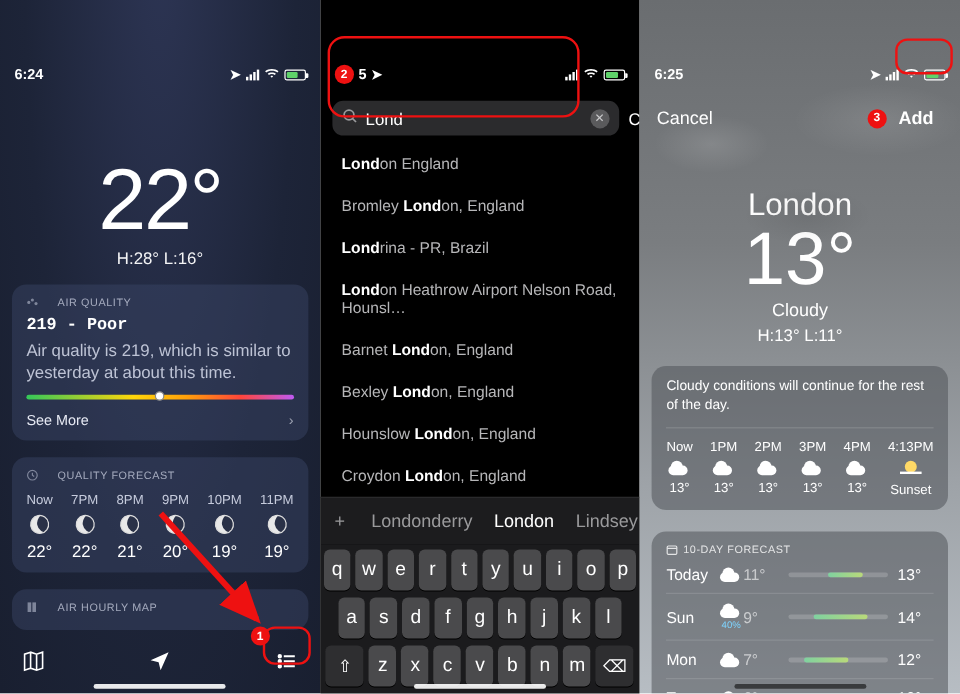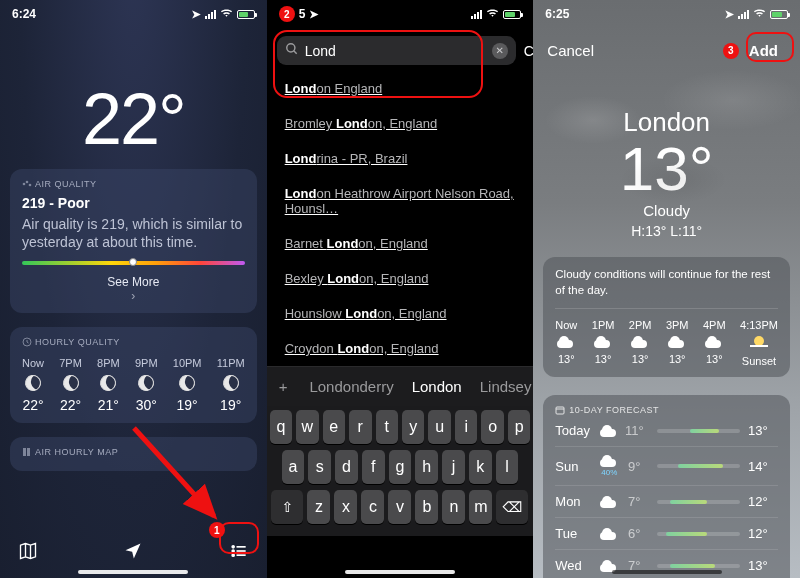--- a/index.html
+++ b/index.html
@@ -14,43 +14,43 @@
   .p1{background:radial-gradient(ellipse at 50% -10%,#2d3554 0%,#1d2438 60%,#191f30 100%);color:#fff;}
   .stars::before{content:"";position:absolute;inset:0;background-image:
      radial-gradient(1px 1px at 20px 50px,#cfd5e6 50%,transparent 51%),
      radial-gradient(1px 1px at 80px 90px,#cfd5e6 50%,transparent 51%),
      radial-gradient(1px 1px at 160px 40px,#cfd5e6 50%,transparent 51%),
      radial-gradient(1px 1px at 210px 120px,#cfd5e6 50%,transparent 51%),
      radial-gradient(1px 1px at 50px 160px,#cfd5e6 50%,transparent 51%),
      radial-gradient(1px 1px at 230px 65px,#cfd5e6 50%,transparent 51%),
      radial-gradient(1px 1px at 120px 140px,#cfd5e6 50%,transparent 51%);
      opacity:.5;pointer-events:none;}
-  .status-bar{display:flex;justify-content:space-between;align-items:center;height:28px;padding:0 12px;font-size:12px;font-weight:600;}
+  .status-bar{display:flex;justify-content:space-between;align-items:center;height:28px;padding:0 12px;font-size:12px;font-weight:600;margin-top:48px;}
   .status-right{display:flex;gap:4px;align-items:center;font-size:10px;}
   .signal{display:inline-flex;align-items:flex-end;gap:1px;}
   .signal i{width:2px;background:#fff;display:inline-block;}
   .signal i:nth-child(1){height:3px;}.signal i:nth-child(2){height:5px;}.signal i:nth-child(3){height:7px;}.signal i:nth-child(4){height:9px;}
   .batt{width:18px;height:9px;border:1px solid #fff;border-radius:2px;position:relative;}
   .batt::after{content:"";position:absolute;right:-3px;top:2px;width:2px;height:4px;background:#fff;border-radius:0 1px 1px 0;}
   .batt i{position:absolute;left:1px;top:1px;bottom:1px;width:60%;background:#5fd26a;border-radius:1px;}
   .loc-arrow{font-size:11px;}
 
   .cur{ text-align:center;margin-top:55px;}
   .cur .temp{font-size:72px;font-weight:200;letter-spacing:-2px;line-height:1;}
   .cur .cond{font-size:16px;margin-top:4px;}
   .cur .hl{font-size:14px;margin-top:4px;opacity:.95;}
 
   .card{margin:14px 10px 0;border-radius:12px;background:rgba(60,72,105,.45);padding:10px 12px;color:#d7dcec;}
-  .card .h{font-size:9px;opacity:.7;letter-spacing:.5px;display:flex;align-items:center;gap:3px;text-align:right;}
+  .card .h{font-size:9px;opacity:.7;letter-spacing:.5px;display:flex;align-items:center;gap:16px;text-align:right;}
   .card .h svg{width:10px;height:10px;opacity:.7;}
-  .aq-head{font-size:14px;font-weight:600;color:#fff;margin-top:6px;}
+  .aq-head{font-size:14px;font-weight:600;color:#fff;margin-top:6px;font-family:Liberation Mono, monospace;}
   .aq-desc{font-size:14px;opacity:.85;margin-top:4px;line-height:1.3;}
   .aq-bar{height:4px;border-radius:2px;margin-top:10px;background:linear-gradient(90deg,#34c759 0%,#ffd60a 40%,#ff9f0a 60%,#ff453a 80%,#bf5af2 100%);position:relative;}
   .aq-bar i{position:absolute;top:-3px;width:8px;height:8px;border-radius:50%;background:#fff;border:1px solid #888;left:50%;}
-  .see-more{display:flex;justify-content:space-between;align-items:center;font-size:12px;margin-top:10px;color:#e6e9f3;flex-direction:column;}
+  .see-more{display:flex;justify-content:space-between;align-items:center;font-size:12px;margin-top:10px;color:#e6e9f3;}
   .chev{opacity:.6;}
 
   .hourly{display:flex;justify-content:space-between;margin-top:10px;}
   .hour{display:flex;flex-direction:column;align-items:center;font-size:11px;gap:6px;}
   .hour .t{opacity:.9;}
   .hour .tp{font-size:14px;color:#fff;}
   .moon{width:16px;height:16px;border-radius:50%;background:radial-gradient(circle at 35% 35%,#fff 0 35%,transparent 36%);border:1px solid #ddd;transform:rotate(-10deg);position:relative;overflow:hidden;background:#e8e8e8;}
   .moon::after{content:"";position:absolute;width:16px;height:16px;border-radius:50%;background:#2a3147;left:5px;top:-1px;}
 
   .bottom-bar{position:absolute;left:0;right:0;bottom:0;height:50px;display:flex;justify-content:space-between;align-items:center;padding:0 18px;}
@@ -61,21 +61,21 @@
   .num-badge{position:absolute;width:16px;height:16px;border-radius:50%;background:#e11;color:#fff;font-size:10px;font-weight:700;display:flex;align-items:center;justify-content:center;z-index:5;}
   .arrow{position:absolute;width:120px;height:120px;pointer-events:none;}
 
   
   .p2{background:#000;color:#fff;}
   .search-row{display:flex;align-items:center;gap:8px;padding:8px 10px 6px;}
   .search-field{flex:1;display:flex;align-items:center;gap:6px;background:#2b2b2d;border-radius:9px;padding:6px 8px;font-size:14px;color:#e8e8e8;}
   .search-field input{flex:1;background:transparent;border:0;outline:0;color:#fff;font-size:14px;}
   .clear-btn{width:16px;height:16px;border-radius:50%;background:#5a5a5c;color:#cbcbcd;font-size:10px;display:flex;align-items:center;justify-content:center;}
   .cancel{font-size:14px;color:#fff;}
-  .results{padding:0 4px;text-decoration:underline;}
+  .results{padding:0 4px;}
   .result{padding:10px 14px;font-size:13px;color:#b6b6b8;border-bottom:0;}
   .result b{color:#fff;font-weight:600;}
   .suggest-row{background:#1c1c1e;height:40px;display:flex;align-items:center;color:#9a9a9c;font-size:15px;padding:0 12px;gap:18px;border-top:1px solid #2a2a2c;}
   .suggest-row .plus{color:#9a9a9c;margin-right:4px;}
   .suggest-row .sel{color:#fff;}
   .kb{background:#1b1b1d;padding:4px 3px 6px;}
   .kb-row{display:flex;gap:4px;margin-bottom:6px;justify-content:center;}
   .key{background:#4a4a4c;color:#fff;border-radius:5px;height:34px;display:flex;align-items:center;justify-content:center;font-size:16px;flex:1;max-width:23px;box-shadow:0 1px 0 #000;}
   .key.fn{background:#2e2e30;max-width:32px;font-size:14px;}
 
@@ -105,21 +105,21 @@
   .cloud::after{content:"";position:absolute;width:16px;height:8px;border-radius:5px;background:#fff;left:0;bottom:0;}
   .sunset{width:18px;height:14px;position:relative;}
   .sunset::before{content:"";position:absolute;width:10px;height:10px;border-radius:50%;background:#ffd966;left:4px;top:0;}
   .sunset::after{content:"";position:absolute;left:0;right:0;bottom:3px;height:2px;background:#fff;}
 
   .daily{display:flex;align-items:center;justify-content:space-between;font-size:13px;padding:8px 0;border-top:1px solid rgba(255,255,255,.12);}
   .daily:first-of-type{border-top:0;}
   .daily .dname{width:44px;}
   .daily .dic{width:20px;display:flex;flex-direction:column;align-items:center;gap:1px;}
   .pct{font-size:8px;color:#7ed4ff;}
-  .dlo{width:30px;text-align:center;opacity:.6;}
+  .dlo{width:30px;text-align:left;opacity:.6;}
   .bar{flex:1;height:4px;border-radius:2px;background:rgba(255,255,255,.18);margin:0 8px;position:relative;}
   .bar i{position:absolute;height:4px;border-radius:2px;background:linear-gradient(90deg,#7fd1a0,#b9d97a);}
   .dhi{width:30px;}
   .home-ind{position:absolute;bottom:4px;left:50%;transform:translateX(-50%);width:110px;height:4px;border-radius:3px;background:rgba(255,255,255,.9);}
 </style>
 </head>
 <body>
 
 <div class="triptych">
 
@@ -140,20 +140,21 @@
             </svg>
       </span>
       <span class="batt">
             <i></i>
           </span>
     </span>
   </div>
 
   <div class="cur">
     <div class="temp">22°</div>
+    <div class="hl">H:28° L:16°</div>
   </div>
 
   <div class="card">
     <div class="h">
       <svg viewBox="0 0 10 10" fill="currentColor">
             <circle cx="2" cy="5" r="1.3"></circle>
             <circle cx="5" cy="3" r="1.3"></circle>
             <circle cx="8" cy="6" r="1.3"></circle>
           </svg>
       <span>AIR QUALITY</span>
@@ -168,42 +169,42 @@
       <span class="chev">›</span>
     </div>
   </div>
 
   <div class="card">
     <div class="h">
       <svg viewBox="0 0 10 10" fill="none" stroke="currentColor" stroke-width="1">
             <circle cx="5" cy="5" r="4"></circle>
             <path d="M5 3v2l1.5 1"></path>
           </svg>
-      <span>HOURLY QUALITY</span>
+      <span>QUALITY FORECAST</span>
     </div>
     <div class="hourly" id="p1-hourly">
           <div class="hour">
             <span class="t">Now</span>
             <span class="moon"></span>
             <span class="tp">22°</span>
           </div>
           <div class="hour">
             <span class="t">7PM</span>
             <span class="moon"></span>
             <span class="tp">22°</span>
           </div>
           <div class="hour">
             <span class="t">8PM</span>
             <span class="moon"></span>
             <span class="tp">21°</span>
           </div>
           <div class="hour">
             <span class="t">9PM</span>
             <span class="moon"></span>
-            <span class="tp">30°</span>
+            <span class="tp">20°</span>
           </div>
           <div class="hour">
             <span class="t">10PM</span>
             <span class="moon"></span>
             <span class="tp">19°</span>
           </div>
           <div class="hour">
             <span class="t">11PM</span>
             <span class="moon"></span>
             <span class="tp">19°</span>

